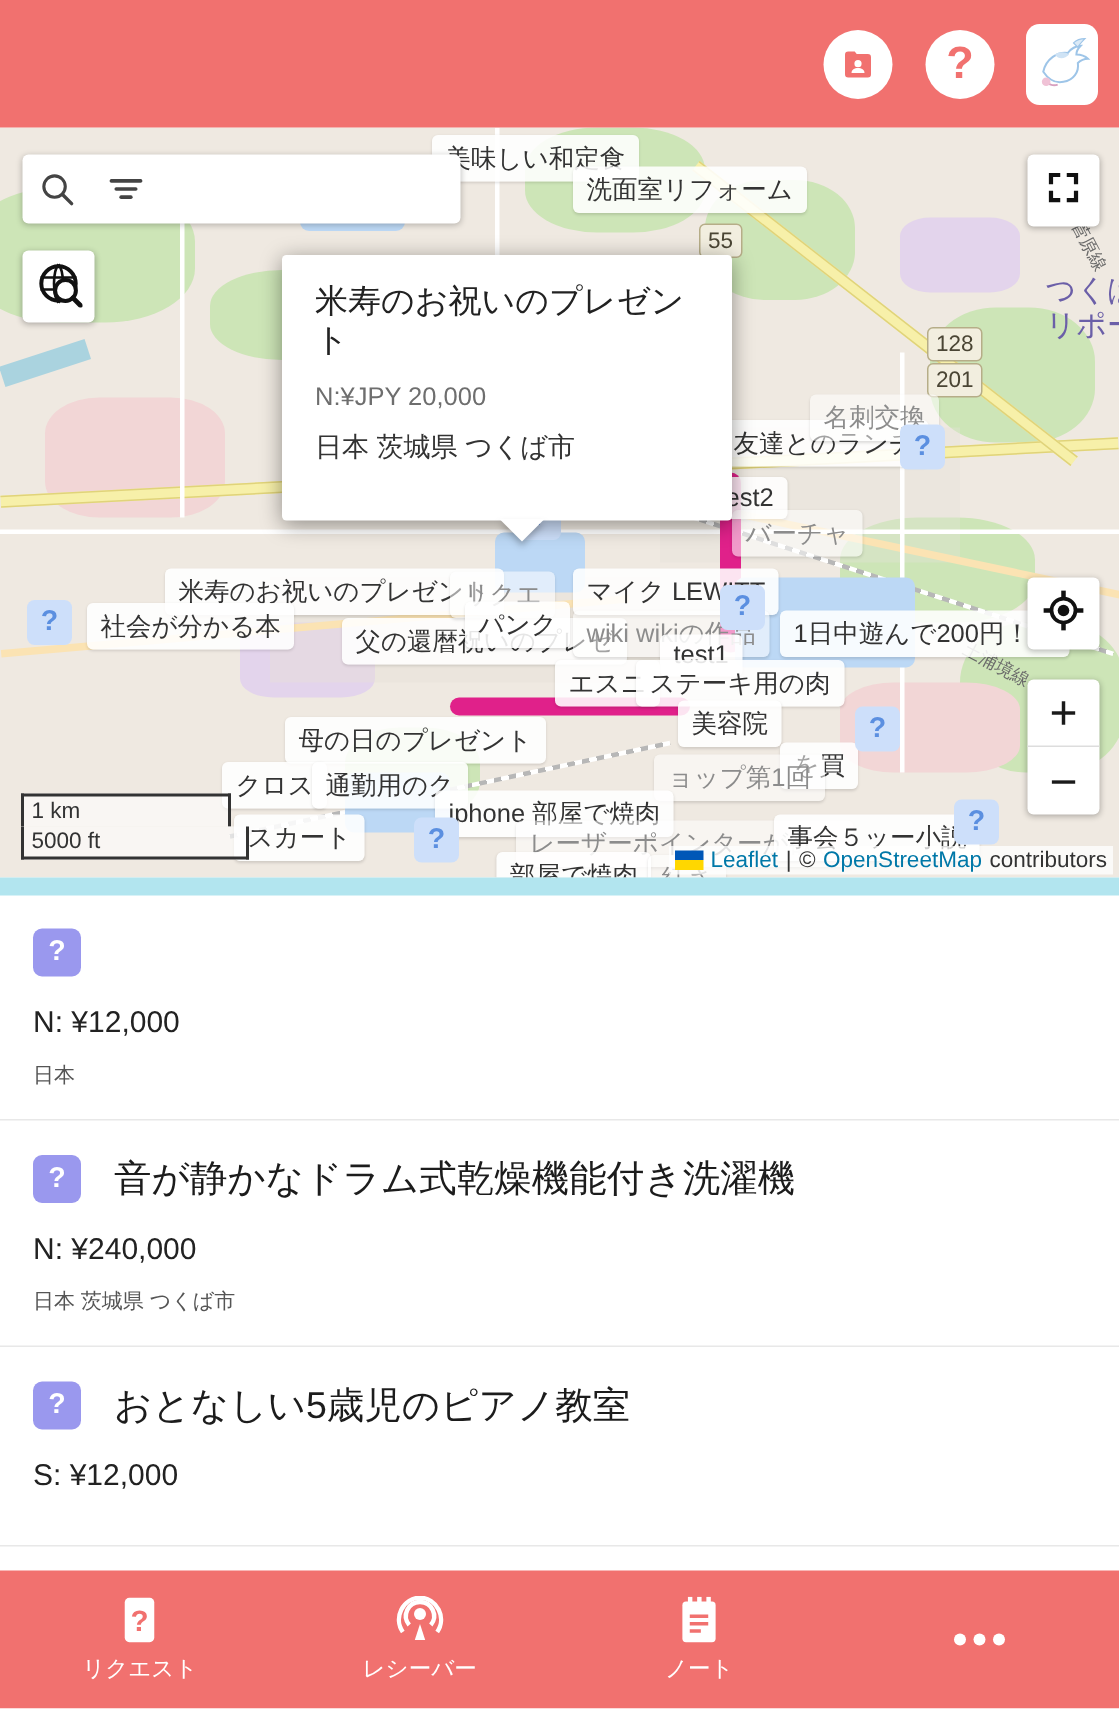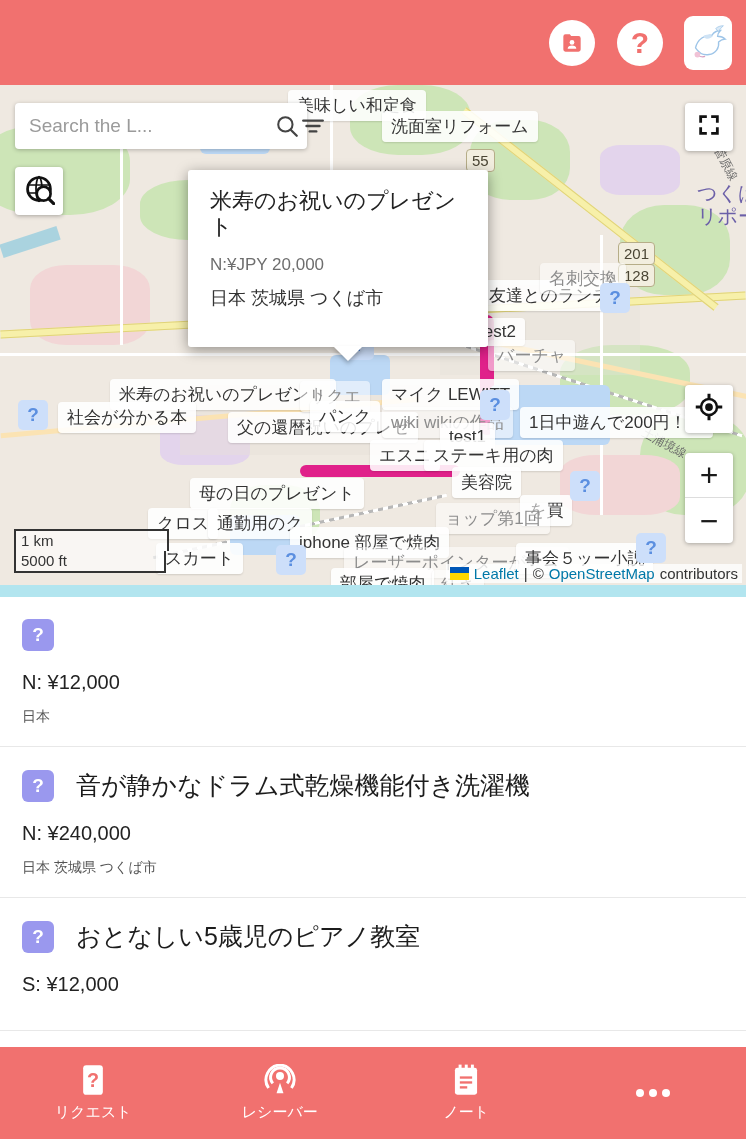--- a/index.html
+++ b/index.html
@@ -119,21 +119,21 @@
     filter: drop-shadow(0 3px 2px rgba(0,0,0,0.25));
   }
 
   
   .scale { position:absolute; left: 14px; bottom: 12px; z-index: 18; }
   .scale div {
     font-size: 15px; color: #333; padding: 1px 5px;
     background: rgba(255,255,255,0.6); line-height: 18px;
   }
   .scale .s1 { border-left: 2px solid #333; border-top: 2px solid #333;
-    border-right: 2px solid #333; width: 155px; }
+    border-right: 2px solid #333; width: 140px; }
   .scale .s2 { border-left: 2px solid #333; border-bottom: 2px solid #333;
     border-right: 2px solid #333; width: 152px; }
 
   .attrib {
     position: absolute; right: 4px; bottom: 2px; z-index: 18;
     background: rgba(255,255,255,0.75); font-size: 15px; color: #333;
     padding: 1px 4px; display: flex; align-items: center; gap: 5px;
   }
   .attrib a { color: #0078a8; text-decoration: none; }
   .uaflag { width:19px; height:13px; display:inline-block;
@@ -236,21 +236,21 @@
       <div class="rail" style="left:150px;top:440px; width:300px; transform:rotate(-12deg);"></div>
       <div class="magenta" style="left:480px;top:230px;width:14px;height:120px;border-radius:7px;"></div>
       <div class="magenta" style="left:300px;top:380px;width:160px;height:12px;border-radius:6px;"></div>
       <div class="bluebox" style="left:200px;top:35px; width:70px;height:34px;"></div>
       <div class="bluebox" style="left:330px;top:270px;width:60px;height:40px;"></div>
       <div class="bluebox" style="left:490px;top:300px;width:120px;height:60px;"></div>
       <div class="bluebox" style="left:230px;top:430px;width:70px;height:40px;"></div>
     </div>
 
     <div class="shield" style="left:466px; top:64px;">55</div>
-    <div class="shield" style="left:618px; top:133px;margin-top:46px;">128</div>
+    <div class="shield" style="left:618px; top:133px;">128</div>
     <div class="shield" style="left:618px; top:157px;">201</div>
     <div class="osm-town" style="left:697px; top:95px;">つくば</div>
     <div class="osm-town" style="left:697px; top:118px;">リポー</div>
     <div class="osm-rail-name" style="left:640px; top:350px; transform:rotate(28deg);">土浦境線</div>
     <div class="osm-rail-name" style="left:690px; top:60px; transform:rotate(62deg);">藤沢菅原線</div>
 
     <div id="map-labels">
         <div class="mlabel" style="left: 288px; top: 5px;">美味しい和定食</div>
         <div class="mlabel" style="left: 382px; top: 26px;">洗面室リフォーム</div>
         <div class="mlabel" style="left: 110px; top: 294px;">米寿のお祝いのプレゼント</div>
@@ -284,21 +284,20 @@
 
     <div class="mq" style="left:18px;  top:315px;">?</div>
     <div class="mq" style="left:600px; top:198px;">?</div>
     <div class="mq" style="left:344px; top:245px;">?</div>
     <div class="mq" style="left:570px; top:386px;">?</div>
     <div class="mq" style="left:636px; top:448px;">?</div>
     <div class="mq" style="left:276px; top:460px;">?</div>
     <div class="mq" style="left:480px; top:305px;">?</div>
 
     <div class="searchbar">
-      <input type="text" placeholder="Search the L..." style="">
       <span class="sb-icon">
         <svg width="26" height="26" viewBox="0 0 24 24" aria-hidden="true">
           <circle cx="10.5" cy="10.5" r="6.6" fill="none" stroke="#444" stroke-width="1.9"></circle>
           <line x1="15.4" y1="15.4" x2="21" y2="21" stroke="#444" stroke-width="2.1" stroke-linecap="round"></line>
         </svg>
       </span>
       <span class="sb-icon">
         <svg width="26" height="26" viewBox="0 0 24 24" aria-hidden="true">
           <line x1="3" y1="7" x2="21" y2="7" stroke="#444" stroke-width="2.2" stroke-linecap="round"></line>
           <line x1="6" y1="12" x2="18" y2="12" stroke="#444" stroke-width="2.2" stroke-linecap="round"></line>

